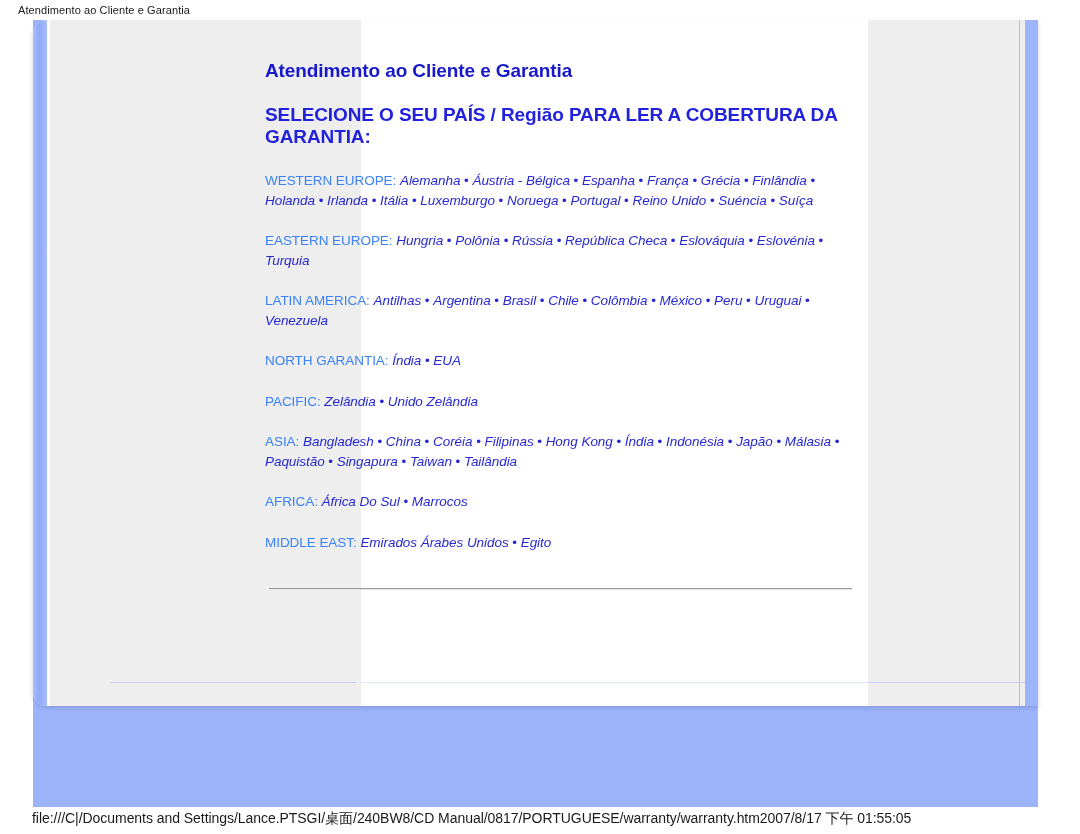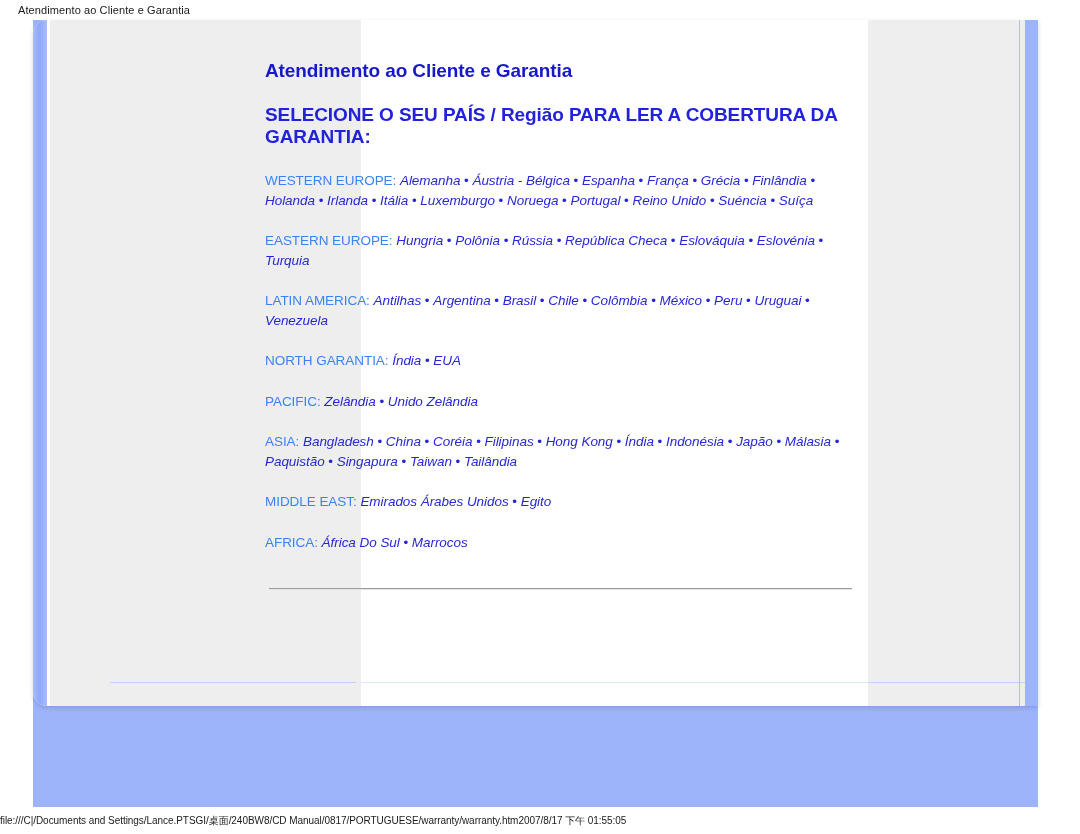--- a/index.html
+++ b/index.html
@@ -22,22 +22,22 @@
     top: 4px;
     left: 18px;
     font-size: 11px;
     color: #1a1a1a;
     letter-spacing: 0.1px;
     white-space: nowrap;
   }
   .print-footer {
     position: absolute;
     bottom: 6px;
-    left: 0;
-    font-size: 10px;
+    left: 32px;
+    font-size: 14px;
     color: #1a1a1a;
     letter-spacing: -0.05px;
     white-space: nowrap;
   }
 
   
   .page-outer {
     position: absolute;
     left: 33px;
     top: 20px;
@@ -226,22 +226,22 @@
 
     <p class="subtitle">SELECIONE O SEU PAÍS / Região PARA LER A COBERTURA DA GARANTIA:</p>
 
     <div id="regions-container">
         <p class="region-block"><span class="region-label">WESTERN EUROPE:</span> <span class="region-countries">Alemanha</span><span> • </span><span class="region-countries">Áustria - Bélgica</span><span> • </span><span class="region-countries">Espanha</span><span> • </span><span class="region-countries">França</span><span> • </span><span class="region-countries">Grécia</span><span> • </span><span class="region-countries">Finlândia</span><span> • </span><span class="region-countries">Holanda</span><span> • </span><span class="region-countries">Irlanda</span><span> • </span><span class="region-countries">Itália</span><span> • </span><span class="region-countries">Luxemburgo</span><span> • </span><span class="region-countries">Noruega</span><span> • </span><span class="region-countries">Portugal</span><span> • </span><span class="region-countries">Reino Unido</span><span> • </span><span class="region-countries">Suéncia</span><span> • </span><span class="region-countries">Suíça</span></p>
         <p class="region-block"><span class="region-label">EASTERN EUROPE:</span> <span class="region-countries">Hungria</span><span> • </span><span class="region-countries">Polônia</span><span> • </span><span class="region-countries">Rússia</span><span> • </span><span class="region-countries">República Checa</span><span> • </span><span class="region-countries">Eslováquia</span><span> • </span><span class="region-countries">Eslovénia</span><span> • </span><span class="region-countries">Turquia</span></p>
         <p class="region-block"><span class="region-label">LATIN AMERICA:</span> <span class="region-countries">Antilhas</span><span> • </span><span class="region-countries">Argentina</span><span> • </span><span class="region-countries">Brasil</span><span> • </span><span class="region-countries">Chile</span><span> • </span><span class="region-countries">Colômbia</span><span> • </span><span class="region-countries">México</span><span> • </span><span class="region-countries">Peru</span><span> • </span><span class="region-countries">Uruguai</span><span> • </span><span class="region-countries">Venezuela</span></p>
         <p class="region-block"><span class="region-label">NORTH GARANTIA:</span> <span class="region-countries">Índia</span><span> • </span><span class="region-countries">EUA</span></p>
         <p class="region-block"><span class="region-label">PACIFIC:</span> <span class="region-countries">Zelândia</span><span> • </span><span class="region-countries">Unido Zelândia</span></p>
         <p class="region-block"><span class="region-label">ASIA:</span> <span class="region-countries">Bangladesh</span><span> • </span><span class="region-countries">China</span><span> • </span><span class="region-countries">Coréia</span><span> • </span><span class="region-countries">Filipinas</span><span> • </span><span class="region-countries">Hong Kong</span><span> • </span><span class="region-countries">Índia</span><span> • </span><span class="region-countries">Indonésia</span><span> • </span><span class="region-countries">Japão</span><span> • </span><span class="region-countries">Málasia</span><span> • </span><span class="region-countries">Paquistão</span><span> • </span><span class="region-countries">Singapura</span><span> • </span><span class="region-countries">Taiwan</span><span> • </span><span class="region-countries">Tailândia</span></p>
+        <p class="region-block"><span class="region-label">AFRICA:</span> <span class="region-countries">África Do Sul</span><span> • </span><span class="region-countries">Marrocos</span></p>
         <p class="region-block"><span class="region-label">MIDDLE EAST:</span> <span class="region-countries">Emirados Árabes Unidos</span><span> • </span><span class="region-countries">Egito</span></p>
-        <p class="region-block"><span class="region-label">AFRICA:</span> <span class="region-countries">África Do Sul</span><span> • </span><span class="region-countries">Marrocos</span></p>
       </div>
 
     <hr class="hr-rule">
   </div>
 
 </div>
 
 <div class="print-footer">file:///C|/Documents and Settings/Lance.PTSGI/桌面/240BW8/CD Manual/0817/PORTUGUESE/warranty/warranty.htm2007/8/17 下午 01:55:05</div>
 
 </body></html>

